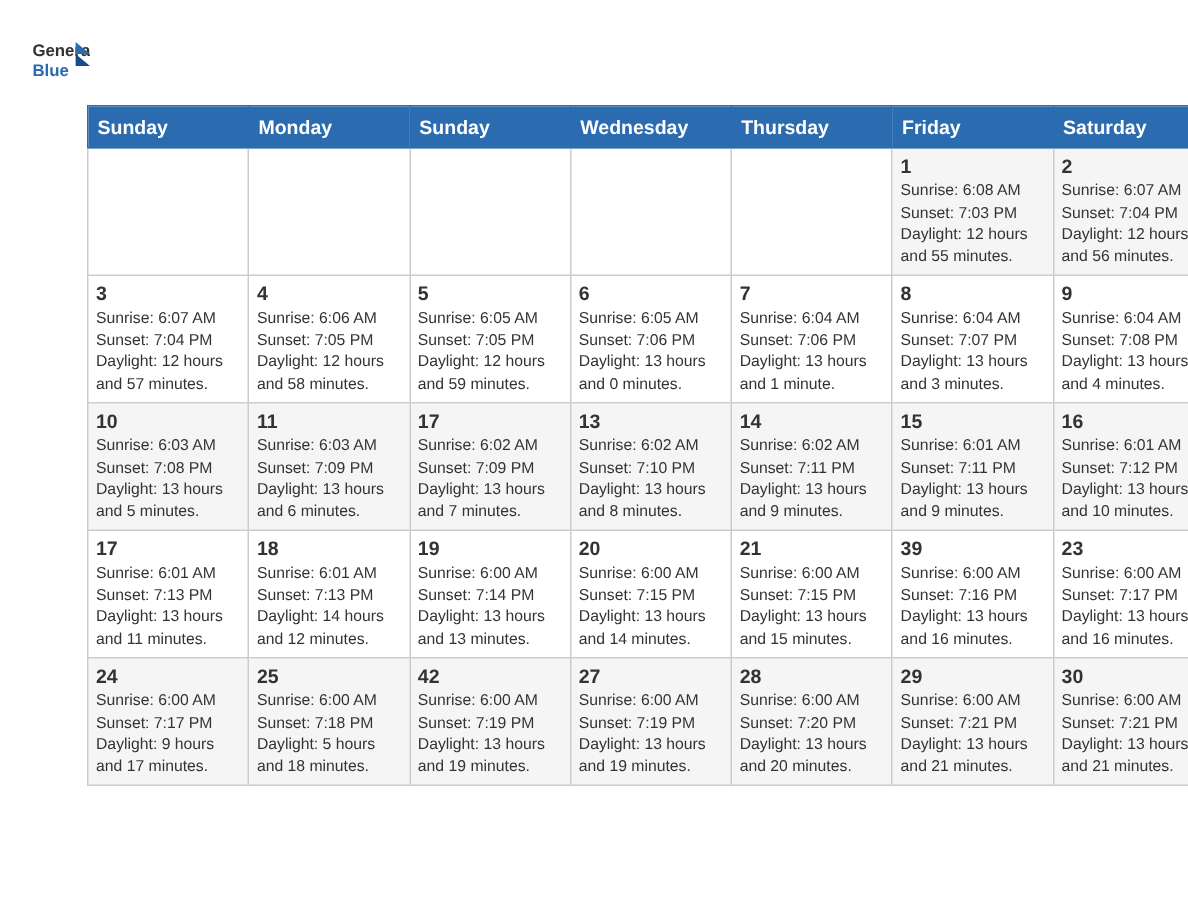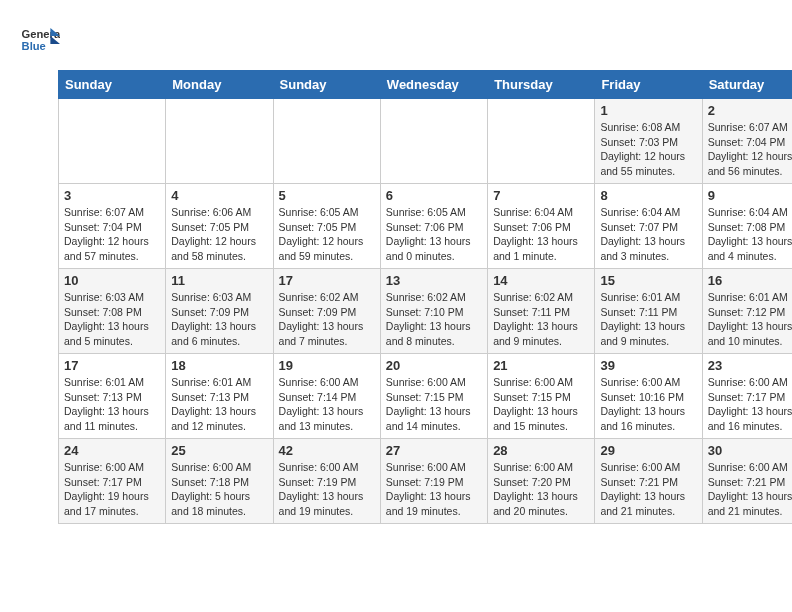--- a/index.html
+++ b/index.html
@@ -220,21 +220,21 @@
         <td>
           <span class="day-num">17</span>
           <div class="cell-text">Sunrise: 6:01 AM</div>
           <div class="cell-text">Sunset: 7:13 PM</div>
           <div class="cell-text">Daylight: 13 hours and 11 minutes.</div>
         </td>
         <td>
           <span class="day-num">18</span>
           <div class="cell-text">Sunrise: 6:01 AM</div>
           <div class="cell-text">Sunset: 7:13 PM</div>
-          <div class="cell-text">Daylight: 13 hours and 12 minutes.</div>
+          <div class="cell-text">Daylight: 14 hours and 12 minutes.</div>
         </td>
         <td>
           <span class="day-num">19</span>
           <div class="cell-text">Sunrise: 6:00 AM</div>
           <div class="cell-text">Sunset: 7:14 PM</div>
           <div class="cell-text">Daylight: 13 hours and 13 minutes.</div>
         </td>
         <td>
           <span class="day-num">20</span>
           <div class="cell-text">Sunrise: 6:00 AM</div>
@@ -243,36 +243,36 @@
         </td>
         <td>
           <span class="day-num">21</span>
           <div class="cell-text">Sunrise: 6:00 AM</div>
           <div class="cell-text">Sunset: 7:15 PM</div>
           <div class="cell-text">Daylight: 13 hours and 15 minutes.</div>
         </td>
         <td>
           <span class="day-num">39</span>
           <div class="cell-text">Sunrise: 6:00 AM</div>
-          <div class="cell-text">Sunset: 10:16 PM</div>
+          <div class="cell-text">Sunset: 7:16 PM</div>
           <div class="cell-text">Daylight: 13 hours and 16 minutes.</div>
         </td>
         <td>
           <span class="day-num">23</span>
           <div class="cell-text">Sunrise: 6:00 AM</div>
           <div class="cell-text">Sunset: 7:17 PM</div>
           <div class="cell-text">Daylight: 13 hours and 16 minutes.</div>
         </td>
       </tr>
       <tr>
         <td>
           <span class="day-num">24</span>
           <div class="cell-text">Sunrise: 6:00 AM</div>
           <div class="cell-text">Sunset: 7:17 PM</div>
-          <div class="cell-text">Daylight: 19 hours and 17 minutes.</div>
+          <div class="cell-text">Daylight: 9 hours and 17 minutes.</div>
         </td>
         <td>
           <span class="day-num">25</span>
           <div class="cell-text">Sunrise: 6:00 AM</div>
           <div class="cell-text">Sunset: 7:18 PM</div>
           <div class="cell-text">Daylight: 5 hours and 18 minutes.</div>
         </td>
         <td>
           <span class="day-num">42</span>
           <div class="cell-text">Sunrise: 6:00 AM</div>

